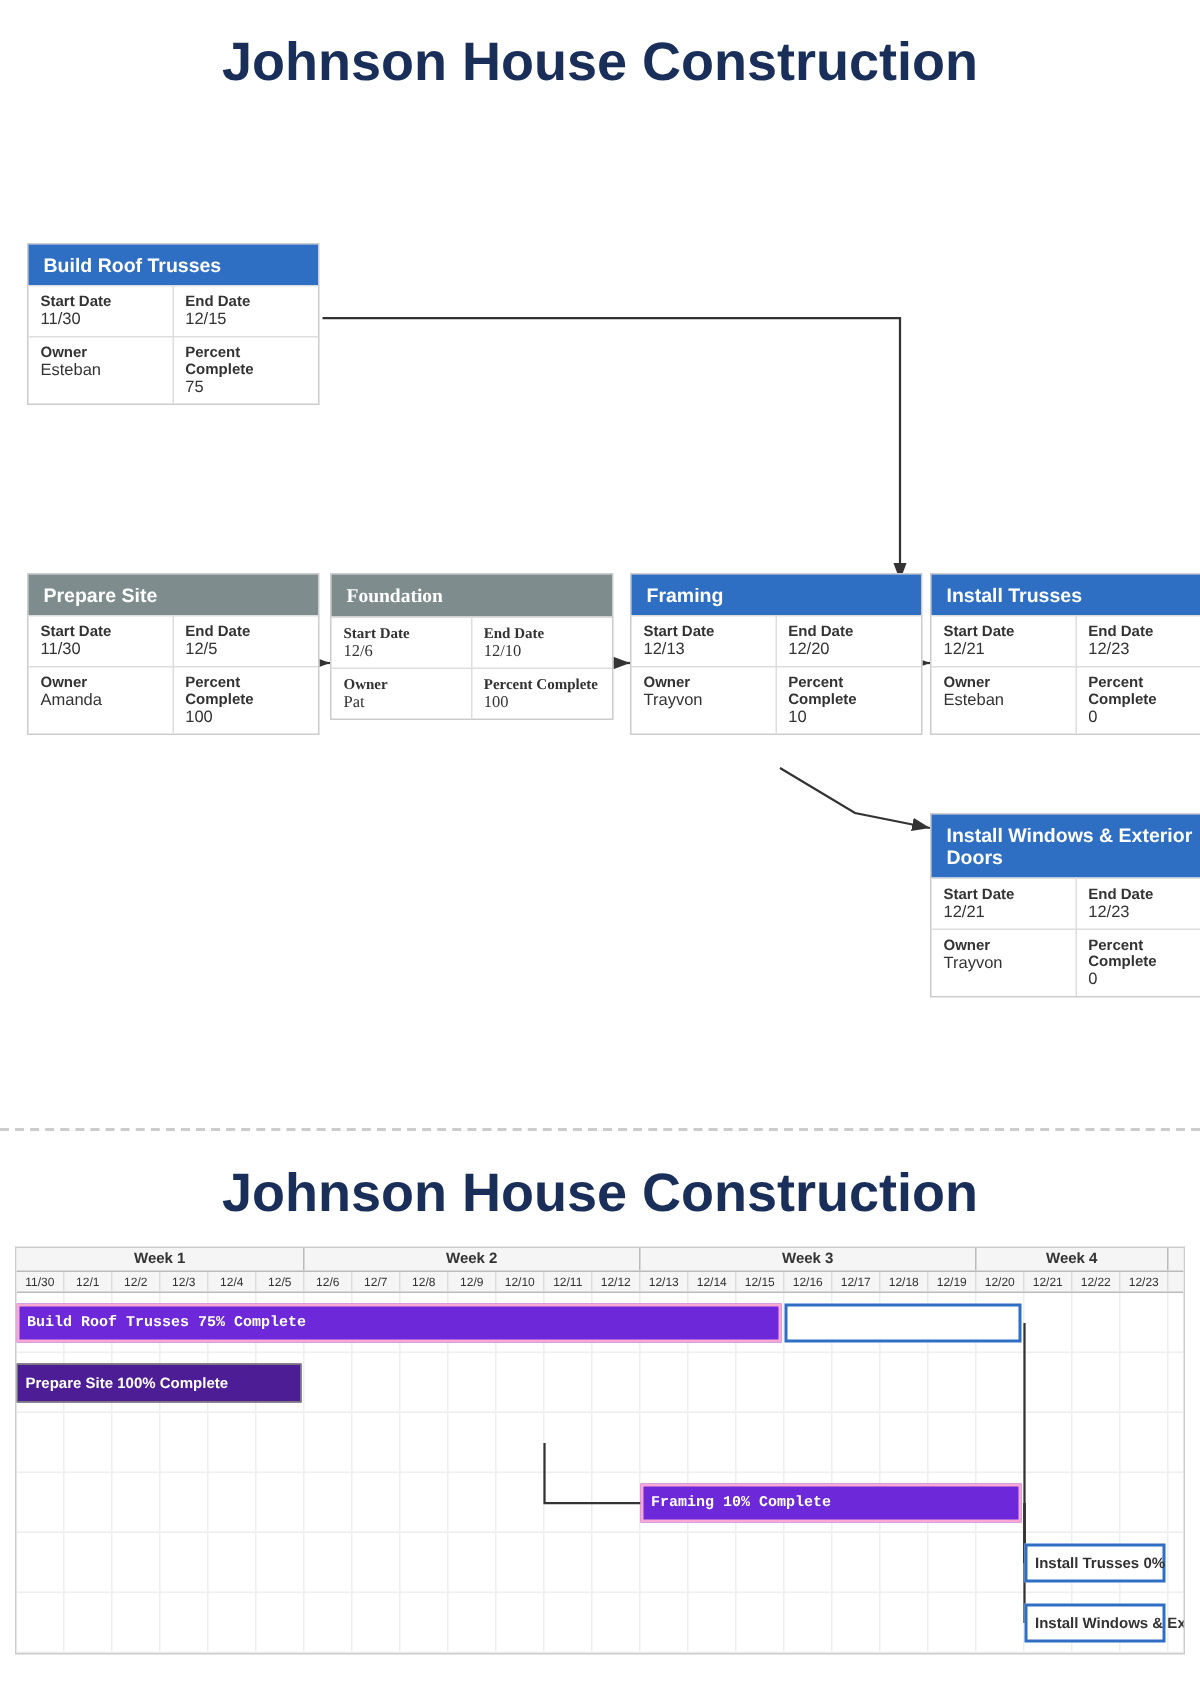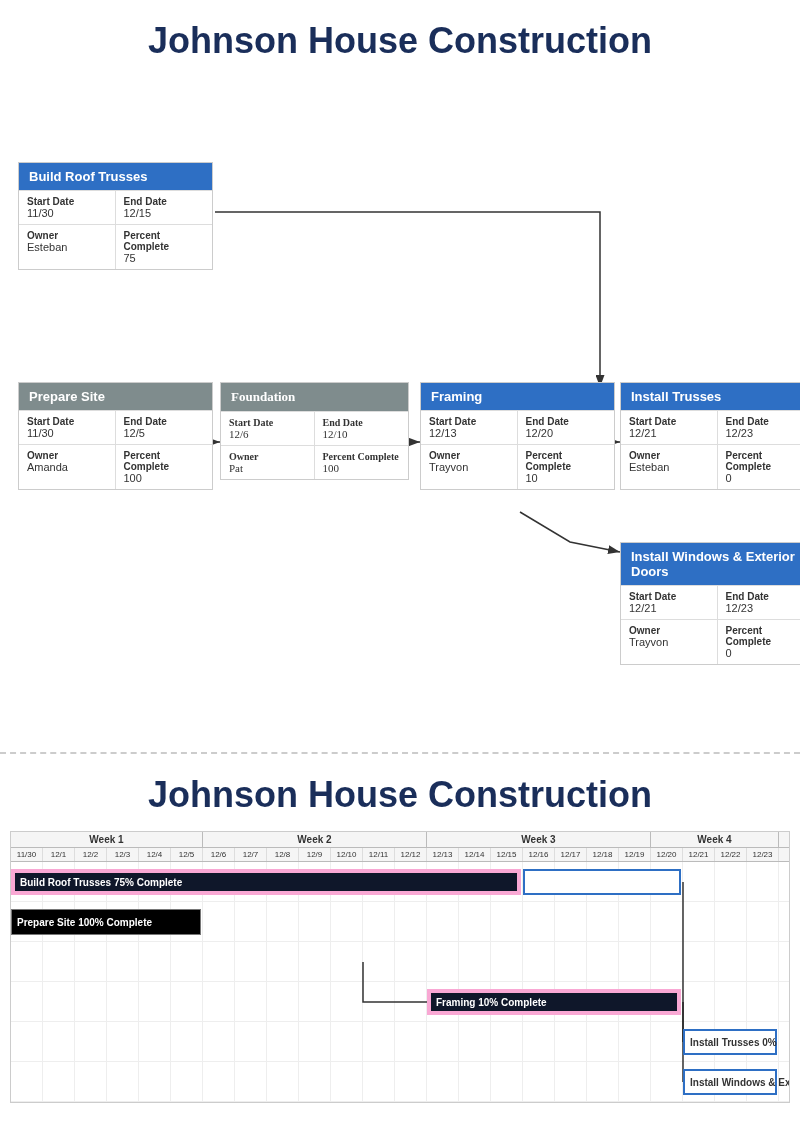--- a/index.html
+++ b/index.html
@@ -32,22 +32,22 @@
     .gantt-container { width: 780px; overflow: hidden; border: 1px solid #ccc; }
     .gantt-header { display: flex; border-bottom: 1px solid #bbb; background: #f5f5f5; }
     .gantt-week-label { text-align: center; font-size: 10px; font-weight: bold; color: #333; border-right: 1px solid #bbb; padding: 2px 0; }
     .gantt-dates-row { display: flex; border-bottom: 1px solid #bbb; background: #f5f5f5; }
     .gantt-date-cell { font-size: 8px; text-align: center; color: #333; border-right: 1px solid #ddd; padding: 2px 0; flex-shrink: 0; }
 
     .gantt-body { position: relative; }
     .gantt-row { display: flex; border-bottom: 1px solid #eee; height: 40px; align-items: center; position: relative; }
     .gantt-grid-cell { flex-shrink: 0; height: 100%; border-right: 1px solid #eee; }
     .gantt-bar { position: absolute; height: 26px; top: 7px; display: flex; align-items: center; padding: 0 5px; font-size: 10px; font-weight: bold; color: #fff; white-space: nowrap; z-index: 2; }
-    .gantt-bar.blue { background: #0f172a; border: 4px solid #f9a8d4; }
-    .gantt-bar.gray { background: #000000; border: 1px solid #777; }
+    .gantt-bar.blue { background: #6d28d9; border: 2px solid #f9a8d4; font-family: Liberation Mono, monospace; }
+    .gantt-bar.gray { background: #4c1d95; border: 1px solid #777; }
     .gantt-bar.blue-outline { background: #fff; border: 2px solid #2e6fc4; color: #333; }
     .gantt-bar.gray-outline { background: #c8c8c8; border: 1px solid #888; color: #333; }
 
     .gantt-link-svg { position: absolute; top: 0; left: 0; width: 100%; pointer-events: none; overflow: visible; }
   </style>
 </head>
 <body>
 
 <div class="section1">
   <h1 class="main-title">Johnson House Construction</h1>

